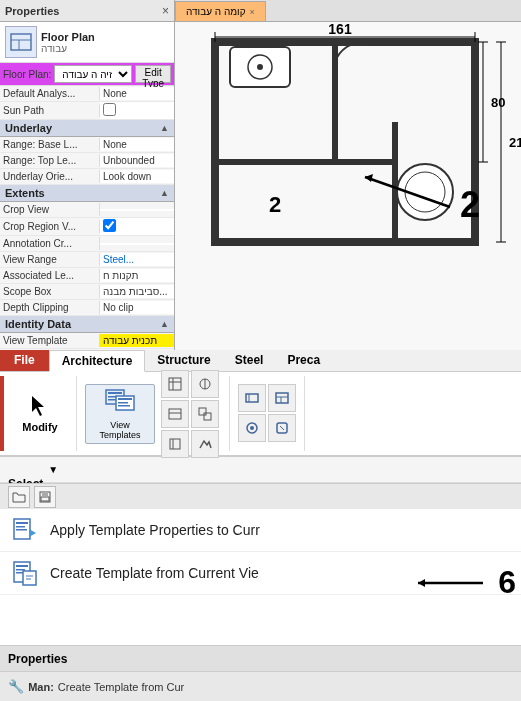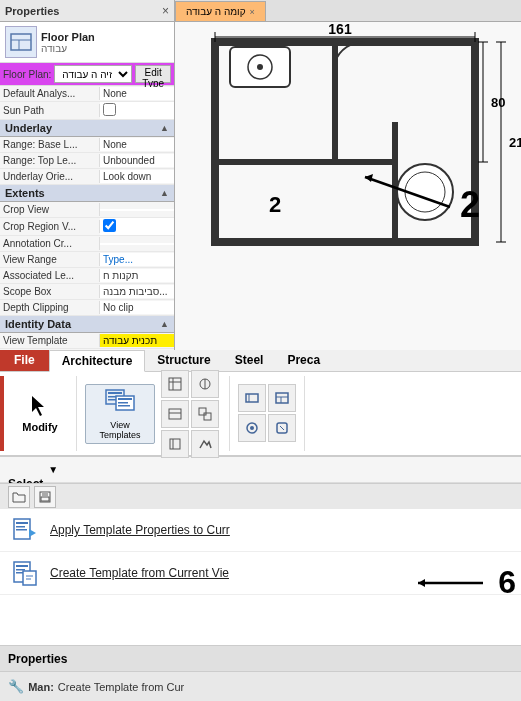--- a/index.html
+++ b/index.html
@@ -339,22 +339,21 @@
     }
 
     .dropdown-item-icon {
       width: 30px;
       height: 30px;
       flex-shrink: 0;
     }
 
     .dropdown-item-text {
       flex: 1;
-      font-size: 12px;
-      text-decoration: underline;
+      font-size: 14px;
     }
 
     
     .ribbon-select-row {
       height: 26px;
       background: #f5f5f5;
       border-bottom: 1px solid #ddd;
       display: flex;
       align-items: center;
       padding: 0 8px;
@@ -503,21 +502,21 @@
     <div class="panel-row">
       <span class="panel-row-label">Crop Region V...</span>
       <span class="panel-row-value"><input type="checkbox" checked="" style=""></span>
     </div>
     <div class="panel-row">
       <span class="panel-row-label">Annotation Cr...</span>
       <span class="panel-row-value"></span>
     </div>
     <div class="panel-row">
       <span class="panel-row-label">View Range</span>
-      <span class="panel-row-value" style="color:#0066cc; cursor:pointer;">Type...</span>
+      <span class="panel-row-value" style="color:#0066cc; cursor:pointer;">Steel...</span>
     </div>
     <div class="panel-row">
       <span class="panel-row-label">Associated Le...</span>
       <span class="panel-row-value">תקנות ח</span>
     </div>
     <div class="panel-row">
       <span class="panel-row-label">Scope Box</span>
       <span class="panel-row-value">סביבות מבנה...</span>
     </div>
     <div class="panel-row">

